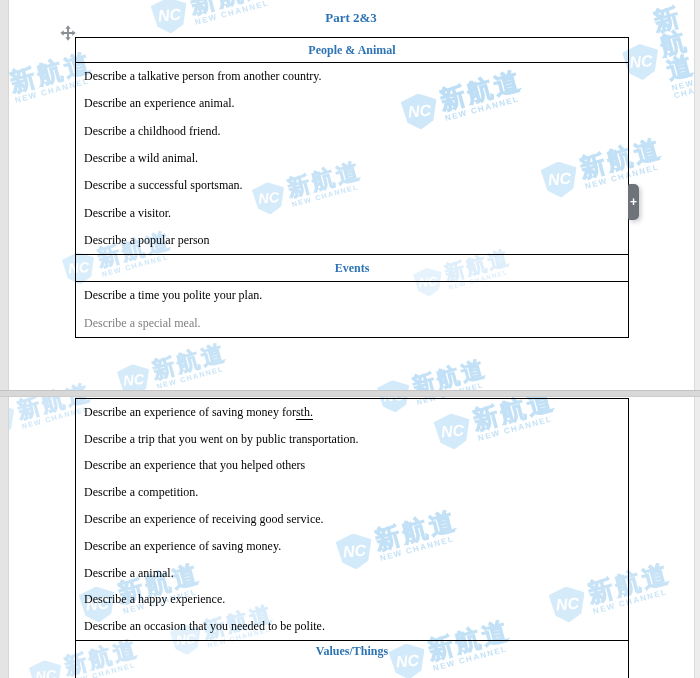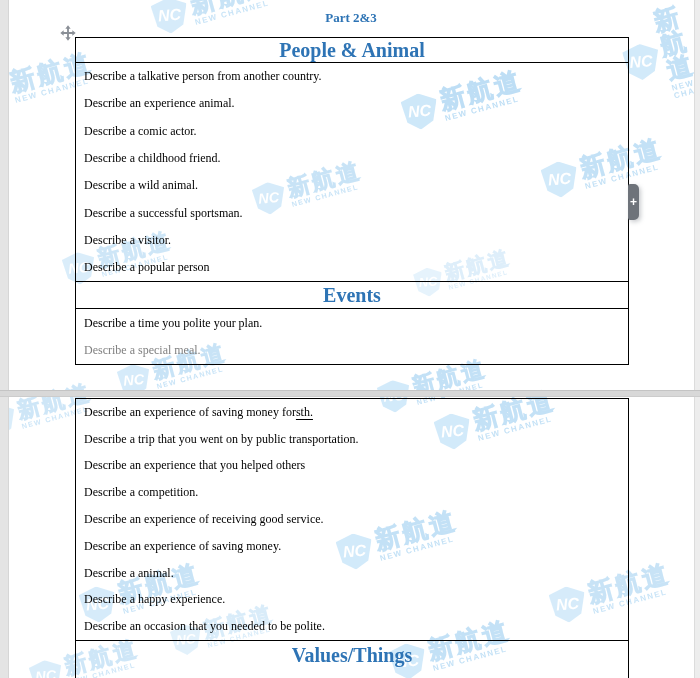--- a/index.html
+++ b/index.html
@@ -41,21 +41,21 @@
     display:flex;align-items:center;justify-content:center;
     color:#2E74B5;font-weight:bold;font-size:13px;
   }
   .move-handle{position:absolute;left:60px;top:25px;width:16px;height:16px;cursor:move;}
   .move-handle svg{width:16px;height:16px;fill:#8a8f96;}
   .ctable{position:absolute;left:75px;width:552px;border:1px solid #000;background:transparent;}
   .t1{top:37px;}
   .t2{top:398px;height:320px;}
   .t-header{
     display:flex;align-items:center;justify-content:center;
-    color:#2E74B5;font-weight:bold;font-size:20px;
+    color:#2E74B5;font-weight:bold;font-size:12px;
   }
   .h1{height:24px;border-bottom:1px solid #000;}
   .h2{height:26px;border-top:1px solid #000;border-bottom:1px solid #000;}
   .h-partial{height:22px;border-top:1px solid #000;align-items:flex-start;padding-top:3px;}
   .line{
     height:27.3px;display:flex;align-items:center;
     padding-left:8px;font-size:12px;color:#000;white-space:nowrap;
   }
   .t2 .line{height:26.8px;}
   .muted{color:#7f7f7f;}
@@ -215,21 +215,20 @@
     <svg viewBox="0 0 24 24">
         <path d="M12 0.5 L16 5.5 H13.4 V10.4 H18.5 V7.8 L23.5 12 L18.5 16.2 V13.6 H13.4 V18.5 H16 L12 23.5 L8 18.5 H10.6 V13.6 H5.5 V16.2 L0.5 12 L5.5 7.8 V10.4 H10.6 V5.5 H8 Z"></path>
       </svg>
   </div>
 
   <div class="ctable t1">
     <div class="t-header h1">People &amp; Animal</div>
     <div>
       <div class="line">Describe a talkative person from another country.</div>
       <div class="line">Describe an experience animal.</div>
-      <div class="line">Describe a comic actor.</div>
       <div class="line">Describe a childhood friend.</div>
       <div class="line">Describe a wild animal.</div>
       <div class="line">Describe a successful sportsman.</div>
       <div class="line">Describe a visitor.</div>
       <div class="line">Describe a popular person</div>
     </div>
     <div class="t-header h2">Events</div>
     <div>
       <div class="line">Describe a time you polite your plan.</div>
       <div class="line muted">Describe a special meal.</div>

